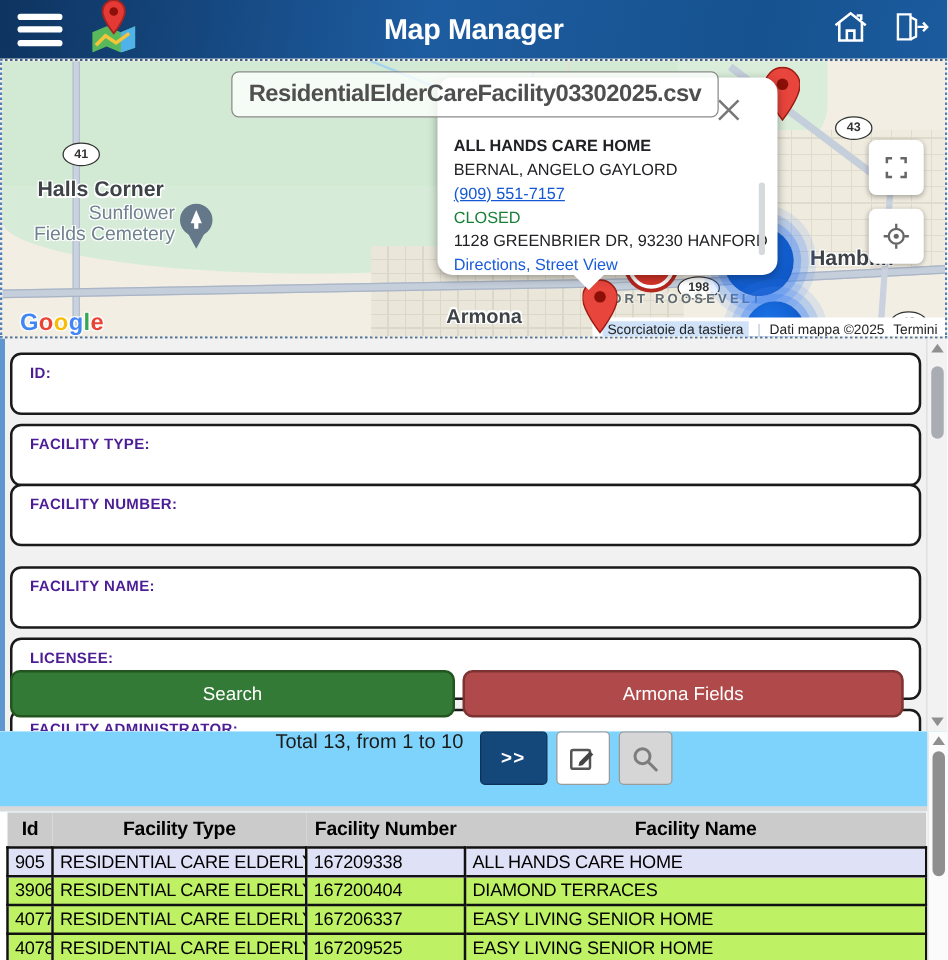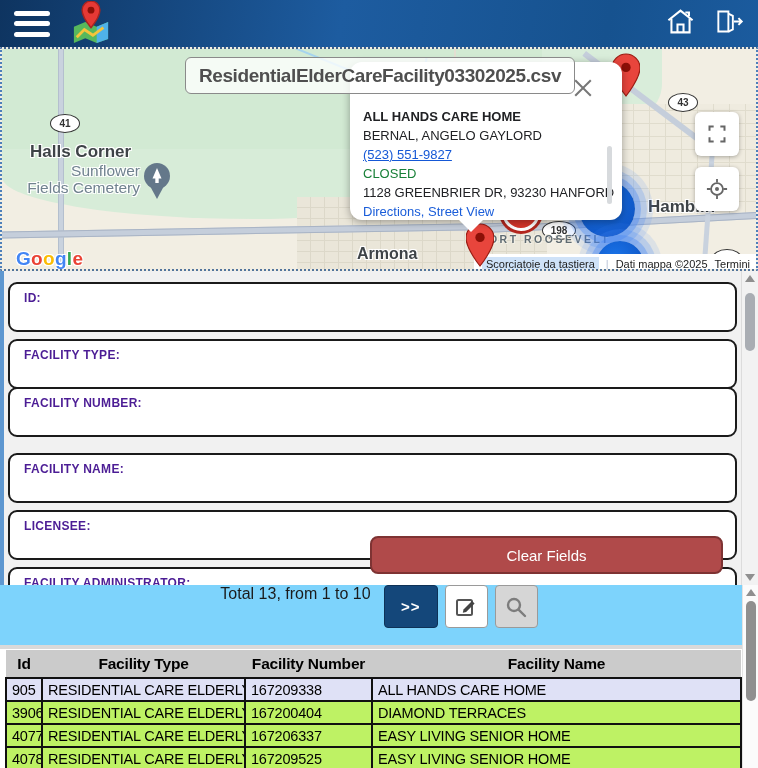--- a/index.html
+++ b/index.html
@@ -128,20 +128,21 @@
       </div>
     <span class="logo">
       <svg width="38" height="42" viewBox="0 0 40 44">
         <polygon points="2,27 14,22 26,27 38,22 38,40 26,44 14,39 2,44" fill="#57b85c"></polygon>
         <polygon points="26,27 38,22 38,40 26,44" fill="#4fb2e8"></polygon>
         <polyline points="5,38 13,30 22,36 33,28" stroke="#f5c43a" stroke-width="3" fill="none"></polyline>
         <path d="M20 0c-5.2 0-9.4 4.2-9.4 9.4 0 7 9.4 18.6 9.4 18.6s9.4-11.6 9.4-18.6C29.4 4.2 25.2 0 20 0z" fill="#e53935" stroke="#a62420" stroke-width="1.5"></path>
         <circle cx="20" cy="9.5" r="3.6" fill="#8c1007"></circle>
       </svg>
     </span>
+    <div class="app-title">Map Manager</div>
     <div class="header-right">
       <span style="cursor:pointer">
         <svg width="29" height="27" viewBox="0 0 24 22" fill="none" stroke="#fff" stroke-width="1.7">
           <path d="M2 10 L12 2 L22 10"></path>
             <path d="M4.5 8.5 V20 H19.5 V8.5"></path>
             <path d="M9.5 20 V13.5 H14.5 V20"></path>
             <path d="M16 3.5 h3 v3"></path>
         </svg>
       </span>
       <span style="cursor:pointer">
@@ -221,21 +222,21 @@
           <circle cx="12" cy="12" r="2.2" fill="#666" stroke="none"></circle>
         <path d="M12 1v4 M12 19v4 M1 12h4 M19 12h4"></path>
       </svg>
     </button>
 
     <div class="abs gmap-popup">
       <div class="popup-close"></div>
       <div class="content">
         <div class="popup-name">ALL HANDS CARE HOME</div>
         <div>BERNAL, ANGELO GAYLORD</div>
-        <div class="popup-phone">(523) 551-9827</div>
+        <div class="popup-phone">(909) 551-7157</div>
         <div class="popup-status">CLOSED</div>
         <div>1128 GREENBRIER DR, 93230 HANFORD</div>
         <div class="popup-links">Directions, Street View</div>
       </div>
       <div class="popup-scroll"></div>
     </div>
     <div class="abs popup-tail"></div>
 
     <div class="abs file-overlay">ResidentialElderCareFacility03302025.csv</div>
 
@@ -266,21 +267,22 @@
       <input class="field-input" style="">
     </div>
     <div class="field" style="top:182px;">
       <span class="field-label">FACILITY NAME:</span>
       <input class="field-input" style="">
     </div>
     <div class="field" style="top:296px;">
       <span class="field-label">FACILITY ADMINISTRATOR:</span>
 
     </div>
-    <button class="btn-clear">Clear Fields</button>
+    <button class="btn-search">Search</button>
+    <button class="btn-clear">Armona Fields</button>
     <div class="vscroll">
       <div class="arr-up"></div>
       <div class="thumb" style="top:22px; height:58px;"></div>
       <div class="arr-down"></div>
     </div>
   </div>
 
   <div class="bottom-section">
     <div class="pag-row">
       <span class="pag-text">Total 13, from 1 to 10</span>

